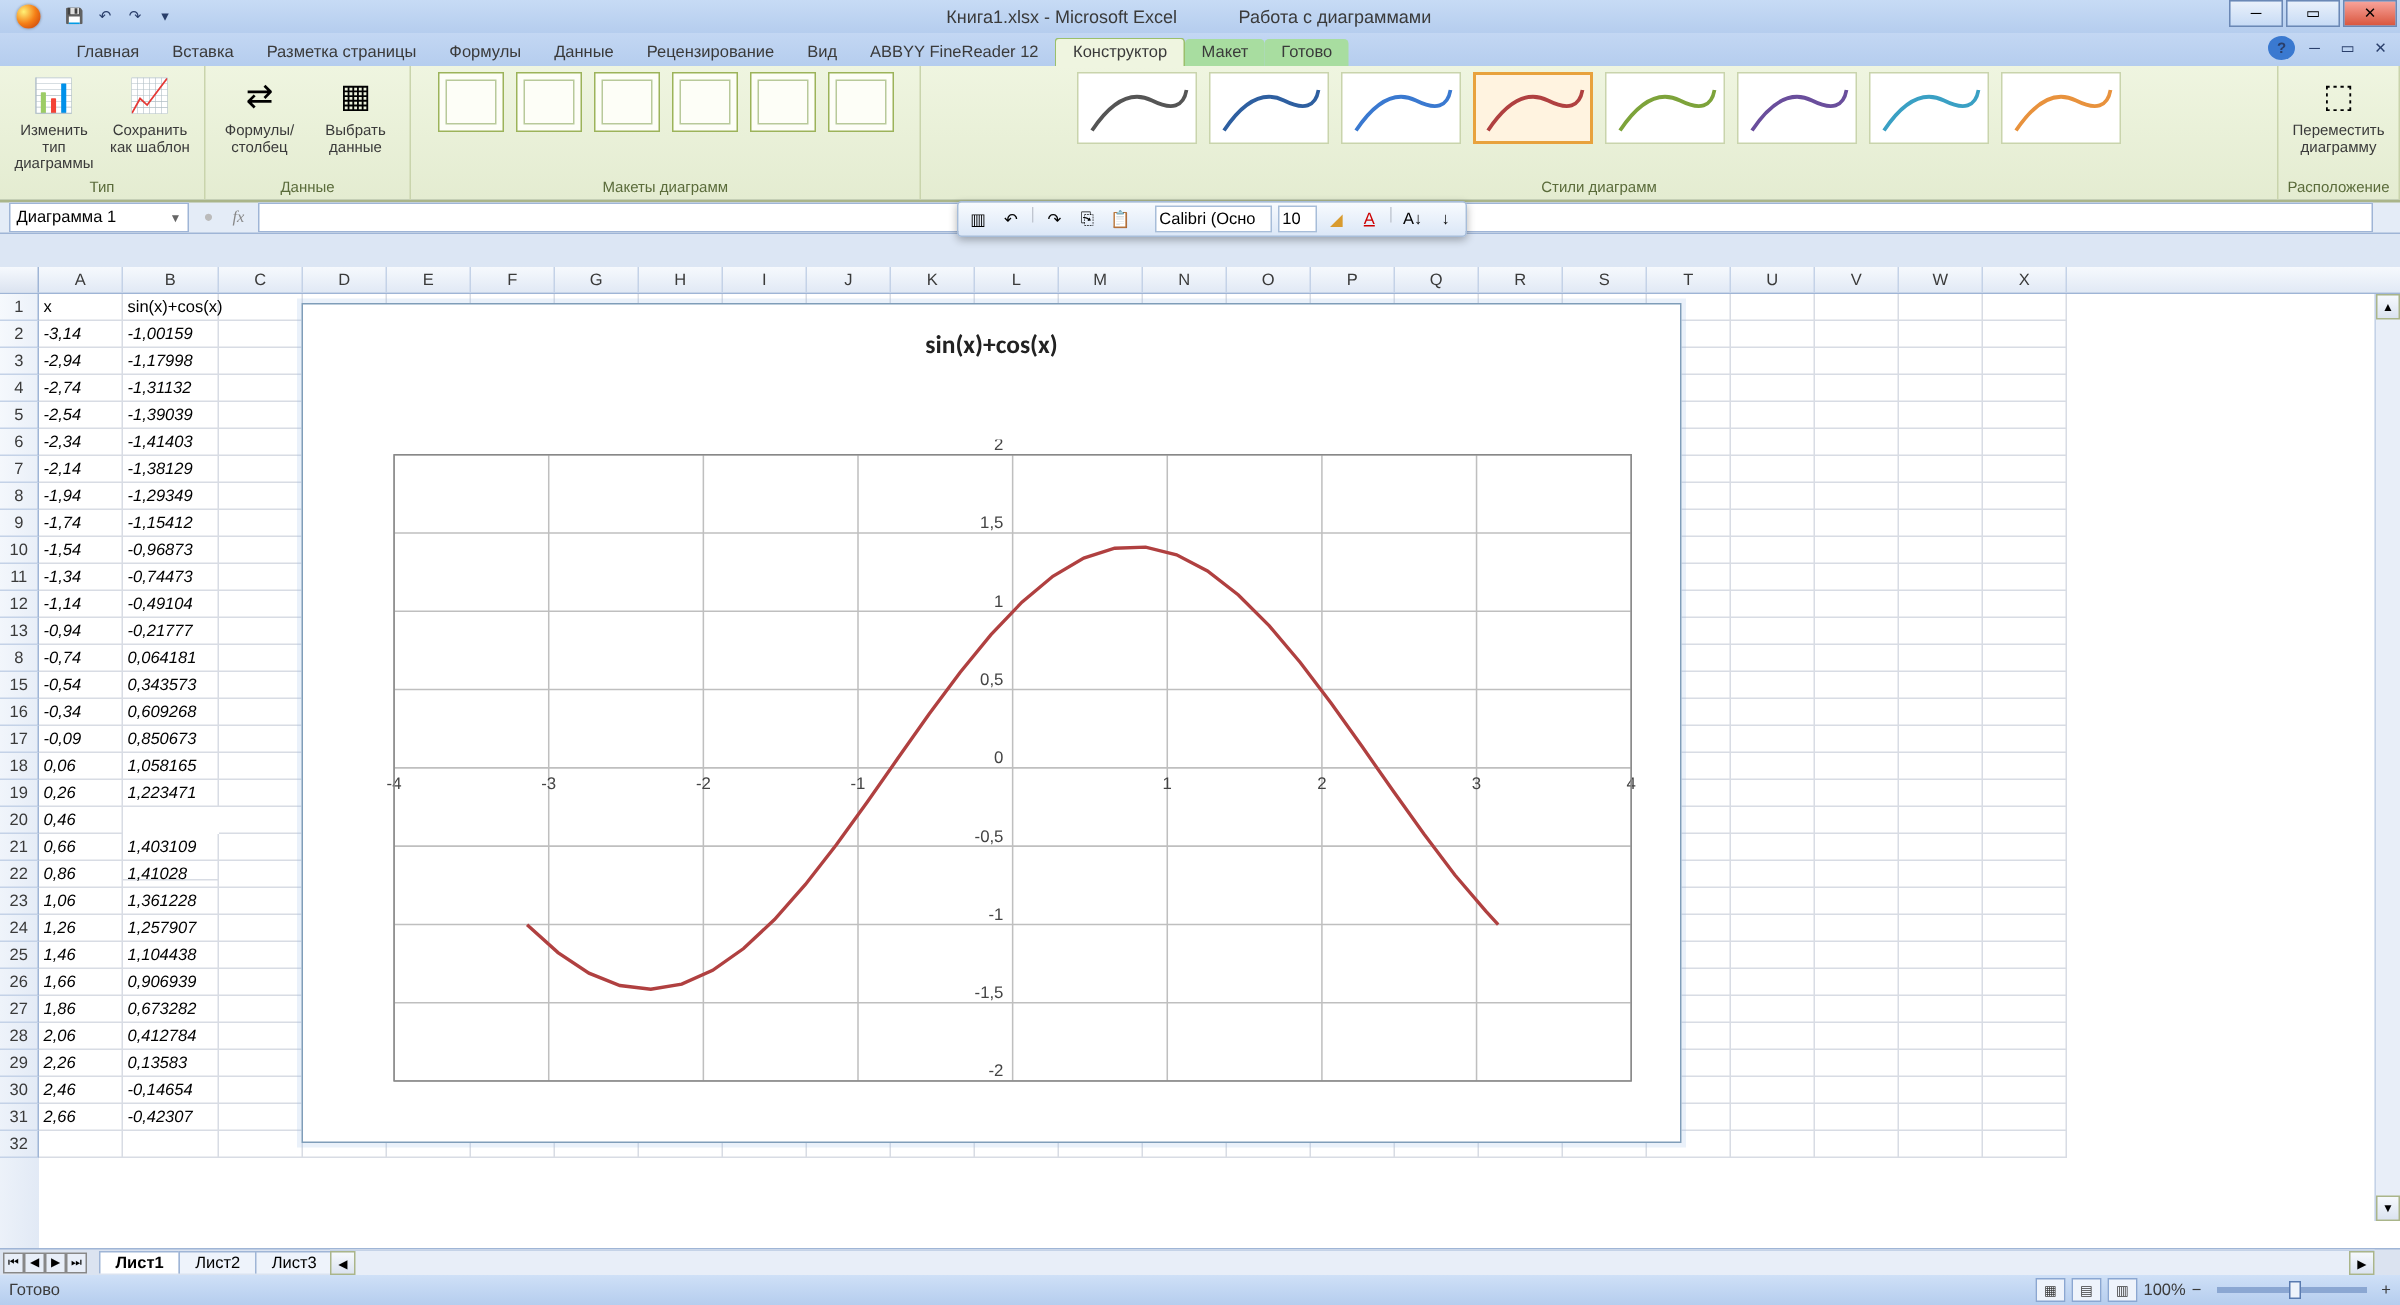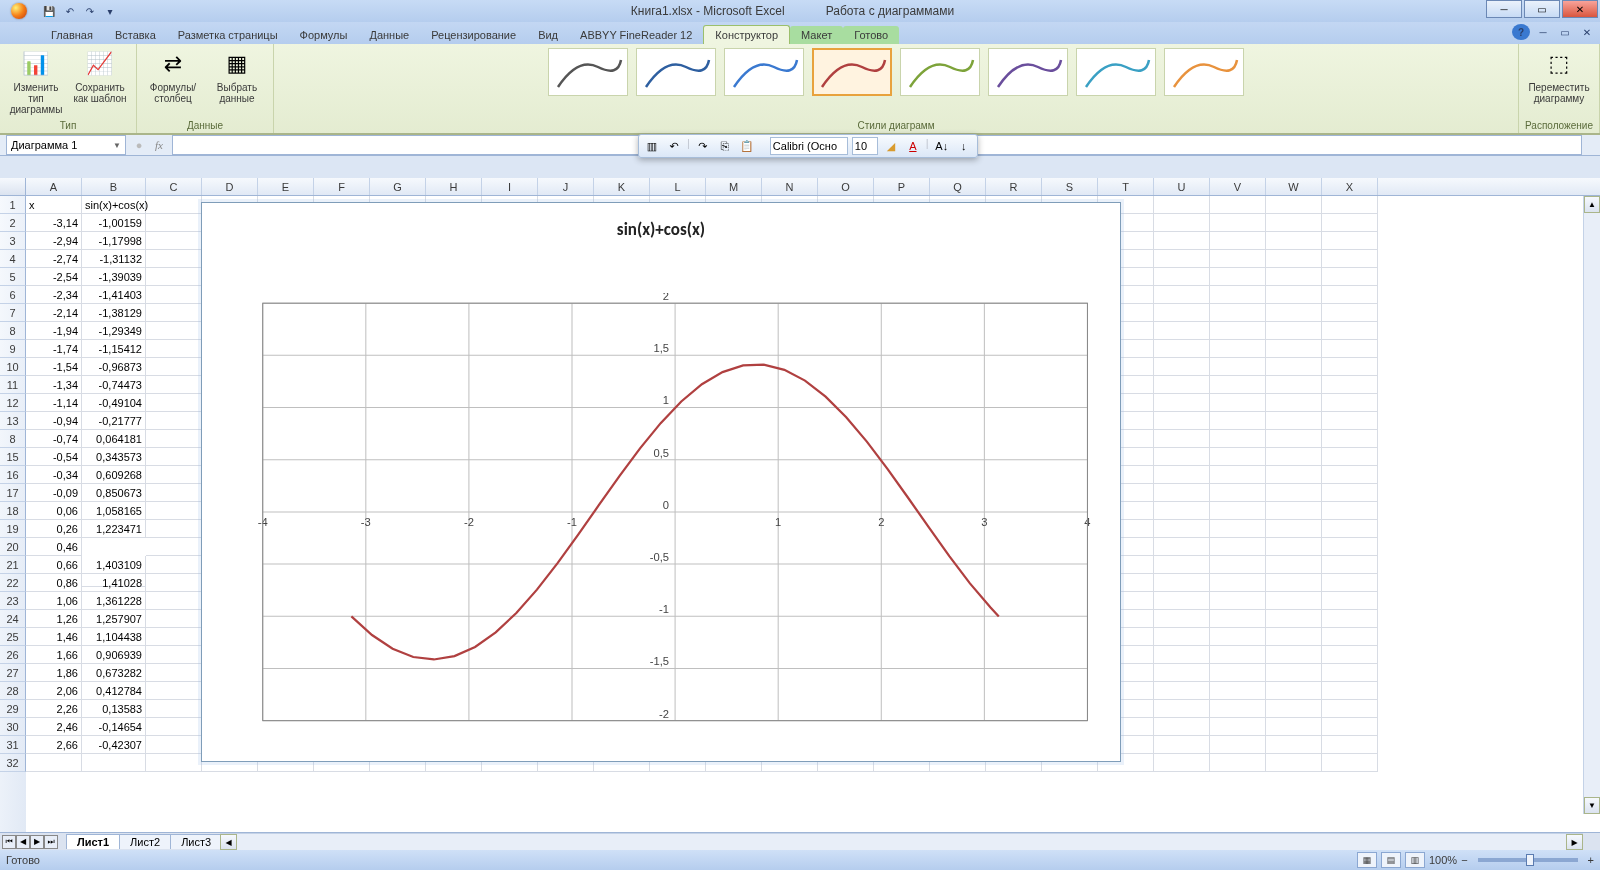--- a/index.html
+++ b/index.html
@@ -60,21 +60,21 @@
 .sheet-area { position: absolute; top: 178px; left: 0; right: 0; bottom: 20px; background: #fff; display: flex; flex-direction: column; }
 .col-headers { display: flex; height: 18px; background: linear-gradient(to bottom,#f6f9fd,#e1e9f5); border-bottom: 1px solid #9fb5d6; }
 .corner { width: 26px; border-right: 1px solid #9fb5d6; background: linear-gradient(to bottom,#f6f9fd,#dbe3f0); }
 .col-h { border-right: 1px solid #c4d2e7; text-align: center; font-size: 11px; color: #3a3a3a; line-height: 18px; }
 .sheet-body { flex: 1; display: flex; overflow: hidden; position: relative; }
 .row-headers { width: 26px; background: linear-gradient(to bottom right,#f6f9fd,#e1e9f5); }
 .row-h { height: 18px; border-bottom: 1px solid #c4d2e7; border-right: 1px solid #9fb5d6; text-align: center; font-size: 11px; color: #3a3a3a; line-height: 18px; }
 .cells { position: relative; flex: 1; }
 .cell-row { display: flex; height: 18px; }
 .cell { border-right: 1px solid #d8dce4; border-bottom: 1px solid #d8dce4; font-size: 11px; padding: 0 3px; line-height: 18px; overflow: hidden; white-space: nowrap; }
-.cell.num { text-align: right; }
+.cell.num { text-align: left; font-style: italic; }
 
 
 .chart-obj { position: absolute; left: 175px; top: 6px; width: 920px; height: 560px; background: #fff; border: 1px solid #7f9db9; box-shadow: 0 0 0 3px rgba(160,190,230,0.22); }
 .chart-title { text-align: center; font-weight: bold; font-size: 17px; color: #222; margin-top: 16px; font-family: Calibri, sans-serif;}
 .plot { position: absolute; left: 38px; right: 20px; top: 90px; bottom: 20px; }
 
 
 .sheet-tabs { height: 18px; background: #dbe3f0; border-top: 1px solid #9fb5d6; display: flex; align-items: center; padding-left: 30px; gap: 0; }
 .sheet-tabs .nav { display: flex; gap: 0; margin-right: 6px; }
 .sheet-tabs .nav span { width: 14px; height: 14px; border: 1px solid #888; font-size: 8px; display: inline-flex; align-items: center; justify-content: center; background: #e8eef8; }
@@ -156,20 +156,31 @@
       <div class="big-btn">
         <div class="big-icon">⇄</div>
         <div class="big-label">Формулы/столбец</div>
       </div>
       <div class="big-btn">
         <div class="big-icon">▦</div>
         <div class="big-label">Выбрать данные</div>
       </div>
     </div>
     <div class="ribbon-group-label">Данные</div>
+  </div>
+  <div class="ribbon-group" style="width:340px">
+    <div class="ribbon-group-body" style="flex-wrap:wrap;align-content:flex-start">
+      <div class="layout-thumb"></div>
+      <div class="layout-thumb"></div>
+      <div class="layout-thumb"></div>
+      <div class="layout-thumb"></div>
+      <div class="layout-thumb"></div>
+      <div class="layout-thumb"></div>
+    </div>
+    <div class="ribbon-group-label">Макеты диаграмм</div>
   </div>
   <div class="ribbon-group" style="flex:1">
     <div class="ribbon-group-body" id="styles-body" style="flex-wrap:nowrap">
         <div class="style-thumb">
           <svg viewBox="0 0 70 40">
             <path d="M5,35 Q25,5 45,15 T68,8" stroke="#555" stroke-width="2.5" fill="none"></path>
           </svg>
         </div>
         <div class="style-thumb">
           <svg viewBox="0 0 70 40">

